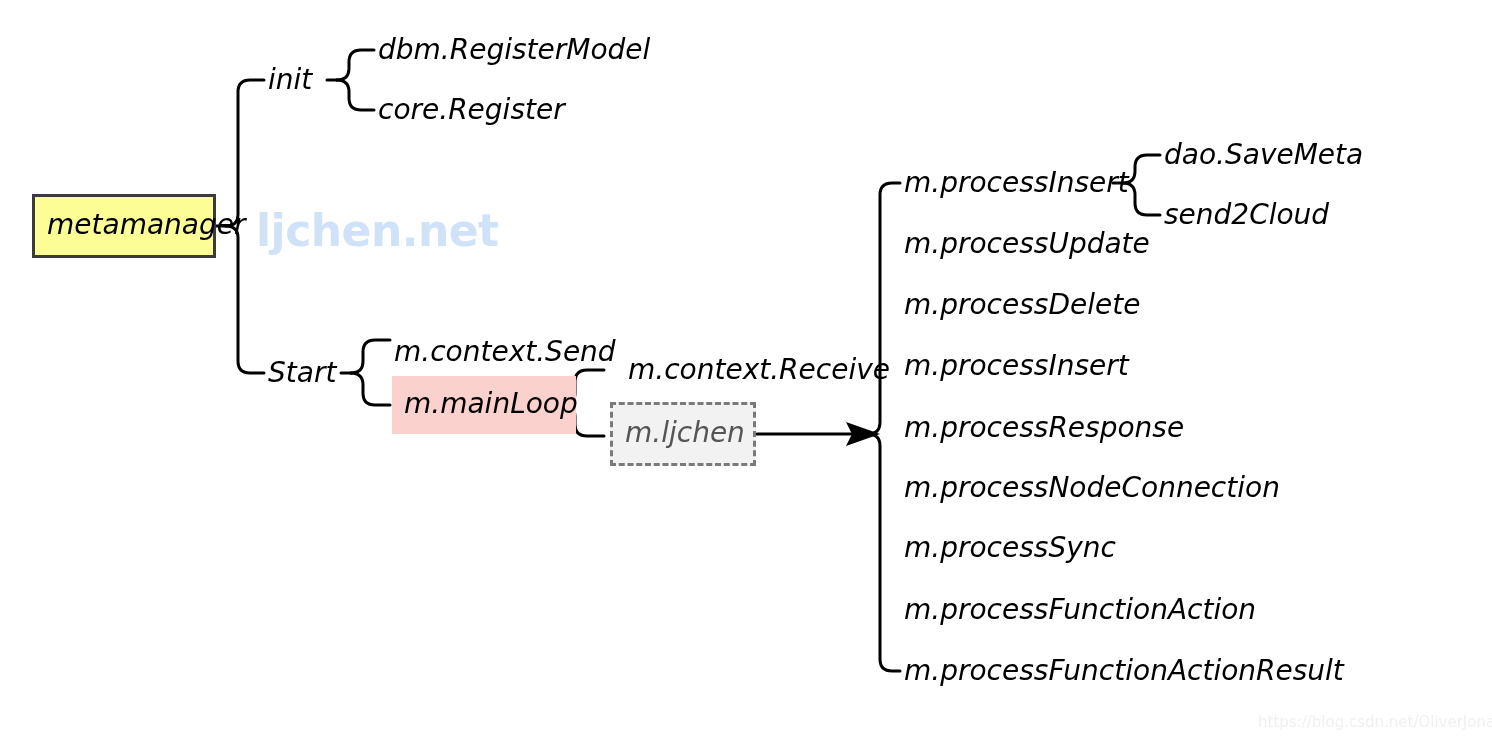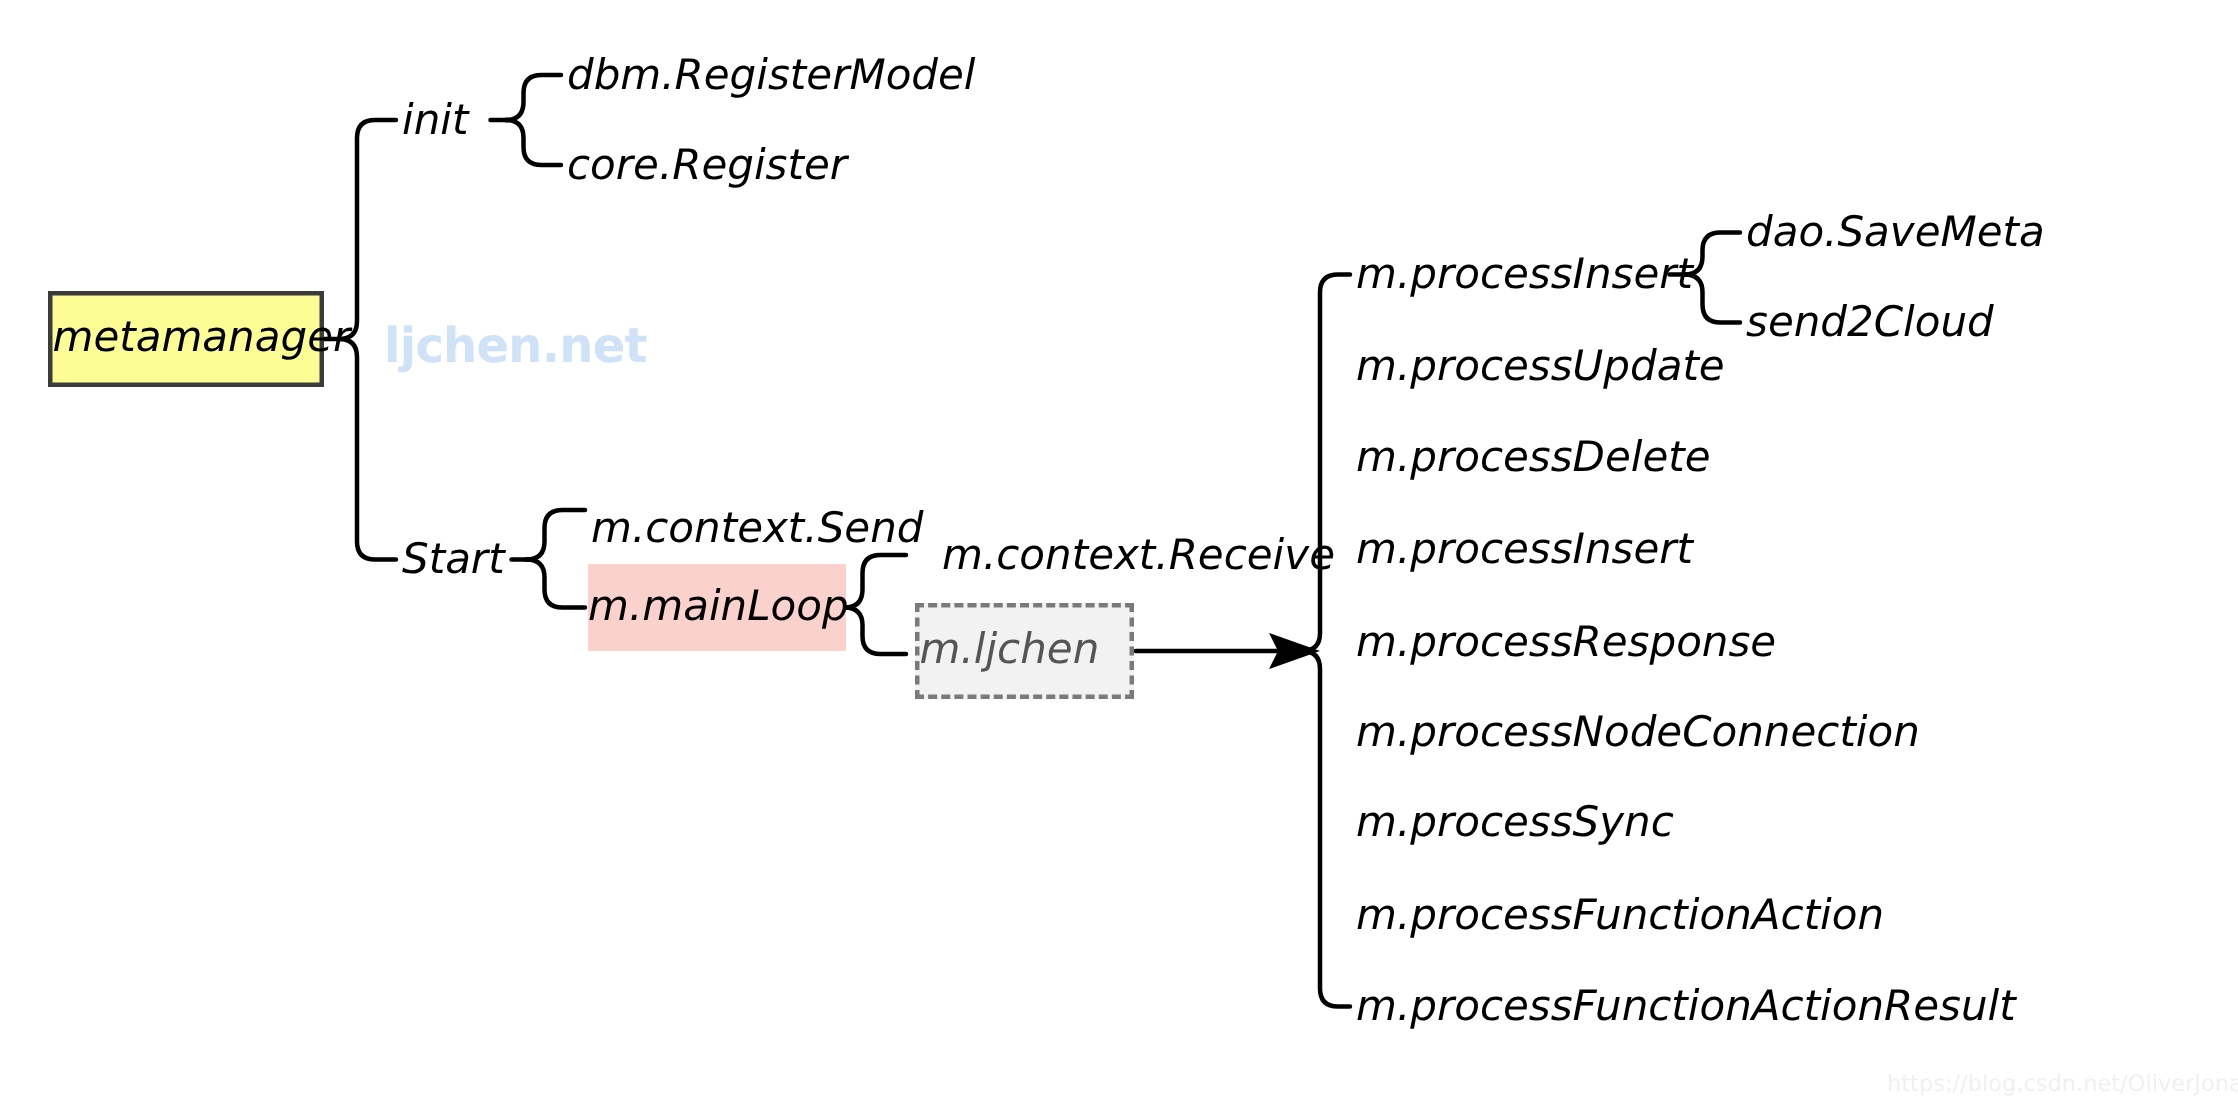--- a/index.html
+++ b/index.html
@@ -29,40 +29,40 @@
     position: absolute;
     font-size: 28px;
     line-height: 1;
     color: #000000;
     white-space: nowrap;
     transform: translateY(-50%);
     font-style: italic;
   }
   .node.boxed {
     transform: translateY(-50%);
-    padding: 14px 12px 16px 0;
+    padding: 14px 12px 16px 12px;
   }
   .box-yellow {
     background: #fdfd96;
     border: 3px solid #3b3b3b;
     box-sizing: border-box;
   }
   .box-pink {
     background: #fad1cd;
     border: none;
   }
   .box-dashed {
     background: #f2f2f2;
     border: 3px dashed #7a7a7a;
     color: #555555;
     box-sizing: border-box;
   }
   .watermark-main {
     position: absolute;
-    font-size: 32px;
+    font-size: 44px;
     font-weight: bold;
     color: #cfe2f7;
     letter-spacing: -0.5px;
     white-space: nowrap;
     transform: translateY(-50%);
   }
   .watermark-footer {
     position: absolute;
     font-size: 15px;
     color: #f0f0f0;

